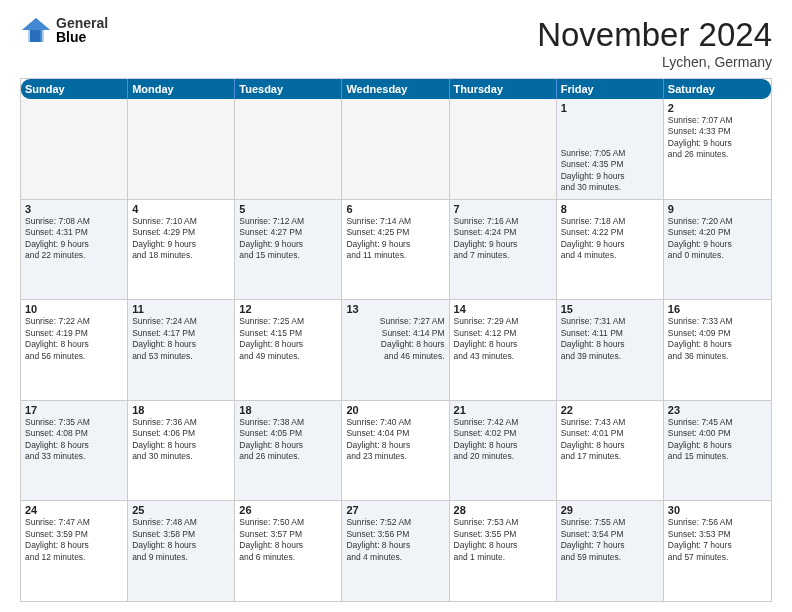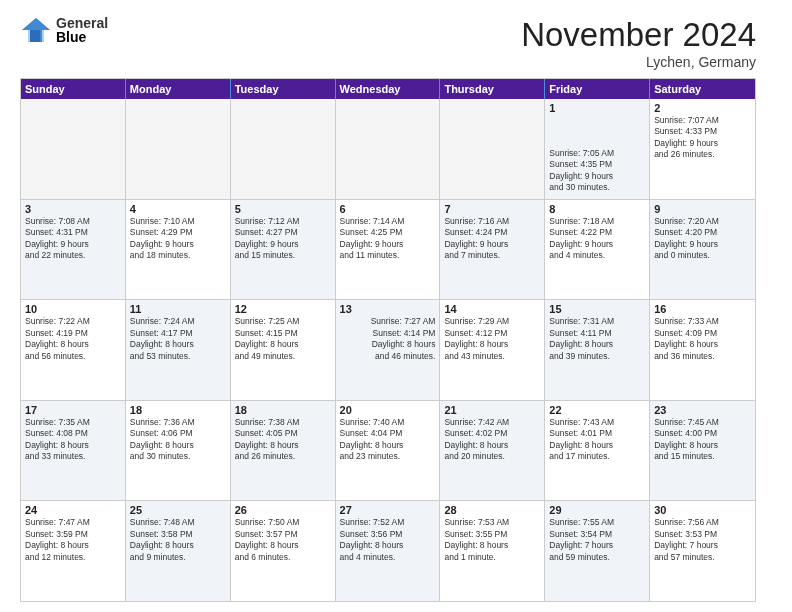--- a/index.html
+++ b/index.html
@@ -6,21 +6,21 @@
     body {
       width: 792px;
       height: 612px;
       font-family: Arial, sans-serif;
       background: #fff;
       overflow: hidden;
     }
     .page {
       width: 792px;
       height: 612px;
-      padding: 16px 36px 10px 20px;
+      padding: 16px 20px 10px 20px;
       display: flex;
       flex-direction: column;
     }
     .header {
       display: flex;
       justify-content: space-between;
       align-items: flex-start;
       margin-bottom: 8px;
     }
     .logo {
@@ -61,21 +61,22 @@
     }
     .calendar {
       flex: 1;
       display: flex;
       flex-direction: column;
       border: 1px solid #ccc;
     }
     .cal-header {
       display: grid;
       grid-template-columns: repeat(7, 1fr);
-      background: #4c1d95;
+      background: #0369a1;
+      border-radius: 9px;
     }
     .cal-header-cell {
       color: #fff;
       font-size: 11px;
       font-weight: bold;
       padding: 4px 4px;
       text-align: left;
       border-right: 1px solid #4a8edd;
     }
     .cal-header-cell:last-child { border-right: none; }

